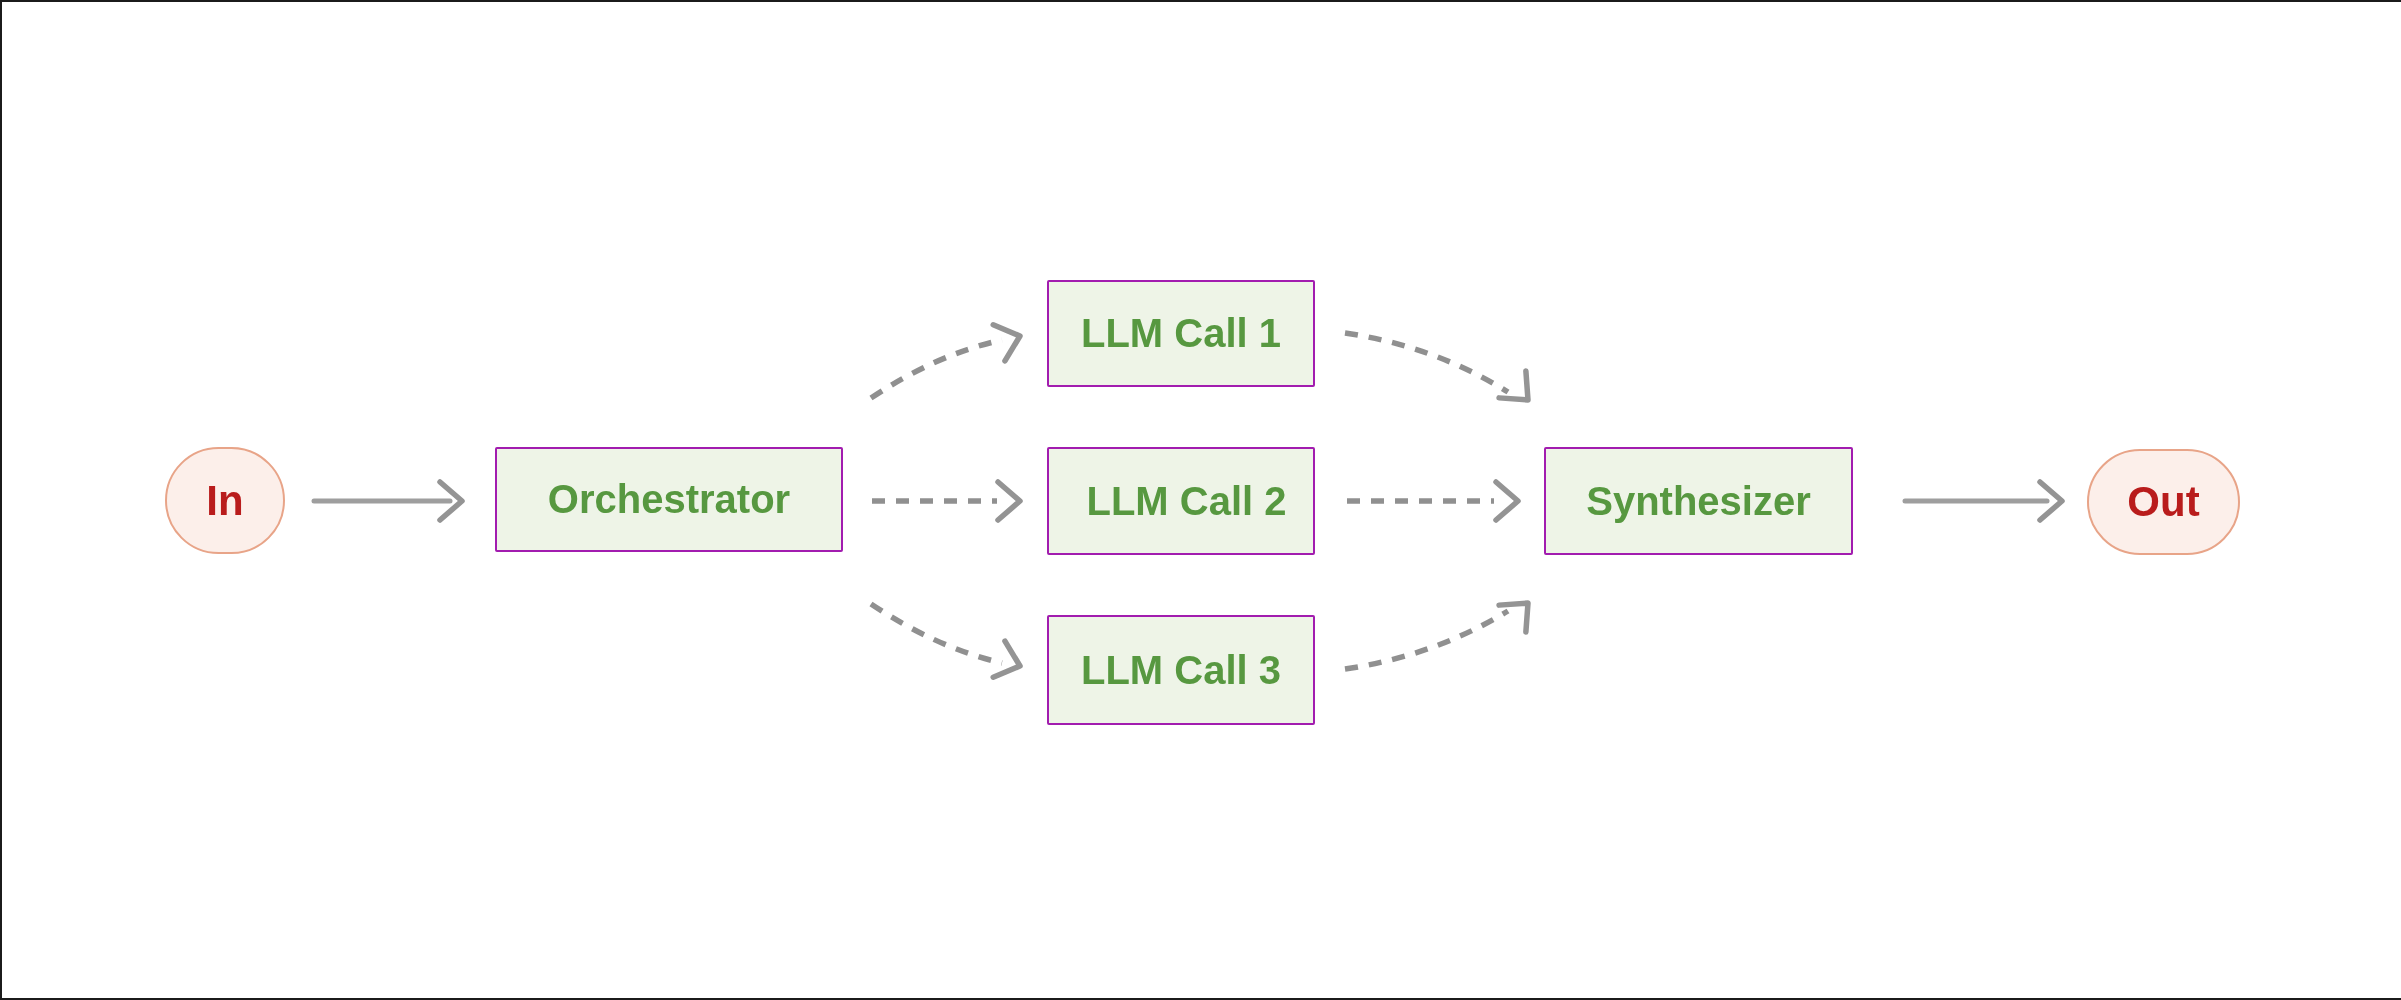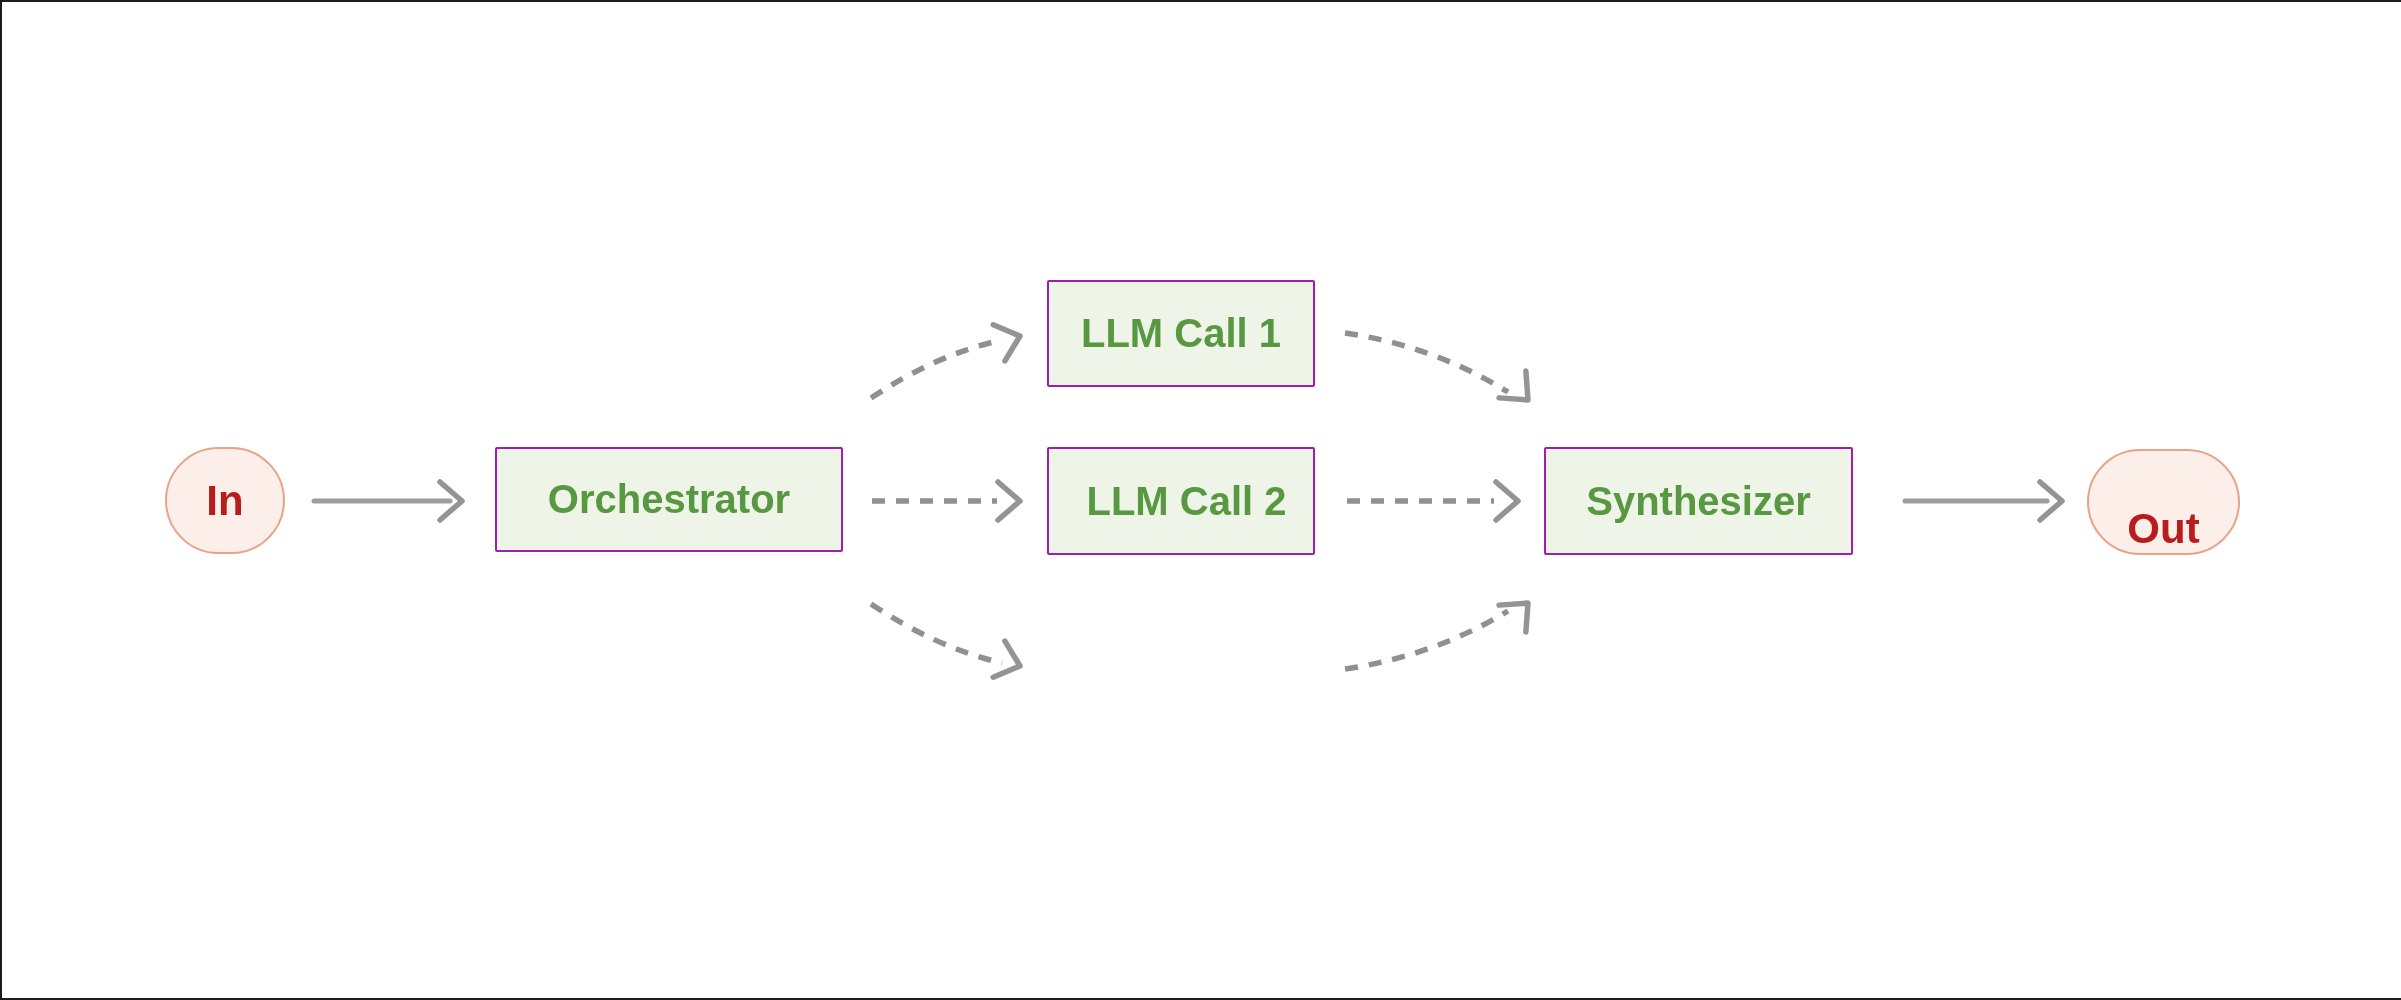--- a/index.html
+++ b/index.html
@@ -46,21 +46,21 @@
   .process {
     background: #eef4e7;
     border: 2px solid #a21caf;
     border-radius: 2px;
     color: #579840;
     font-weight: 700;
     font-size: 40px;
   }
 
   #node-in          { left: 163px;  top: 445px; width: 120px; height: 107px; }
-  #node-out         { left: 2085px; top: 447px; width: 153px; height: 106px; align-items: flex-end; }
+  #node-out         { left: 2085px; top: 447px; width: 153px; height: 106px; }
   #node-orchestrator{ left: 493px;  top: 445px; width: 348px; height: 105px; }
   #node-llm-call-1  { left: 1045px; top: 278px; width: 268px; height: 107px; }
   #node-llm-call-2  { left: 1045px; top: 445px; width: 268px; height: 108px; padding-left: 11px; }
   #node-llm-call-3  { left: 1045px; top: 613px; width: 268px; height: 110px; }
   #node-synthesizer { left: 1542px; top: 445px; width: 309px; height: 108px; }
 
   .edge-solid {
     fill: none;
     stroke: #9e9e9e;
     stroke-width: 5;
@@ -154,20 +154,23 @@
   </div>
 
   <div id="node-llm-call-1" class="node process">
     <span>LLM Call 1</span>
   </div>
 
   <div id="node-llm-call-2" class="node process">
     <span>LLM Call 2</span>
   </div>
 
+  <div id="node-llm-call-3" class="node process">
+    <span>LLM Call 3</span>
+  </div>
 
   <div id="node-synthesizer" class="node process">
     <span>Synthesizer</span>
   </div>
 
   <div id="node-out" class="node terminal">
     <span>Out</span>
   </div>
 
 </div>

